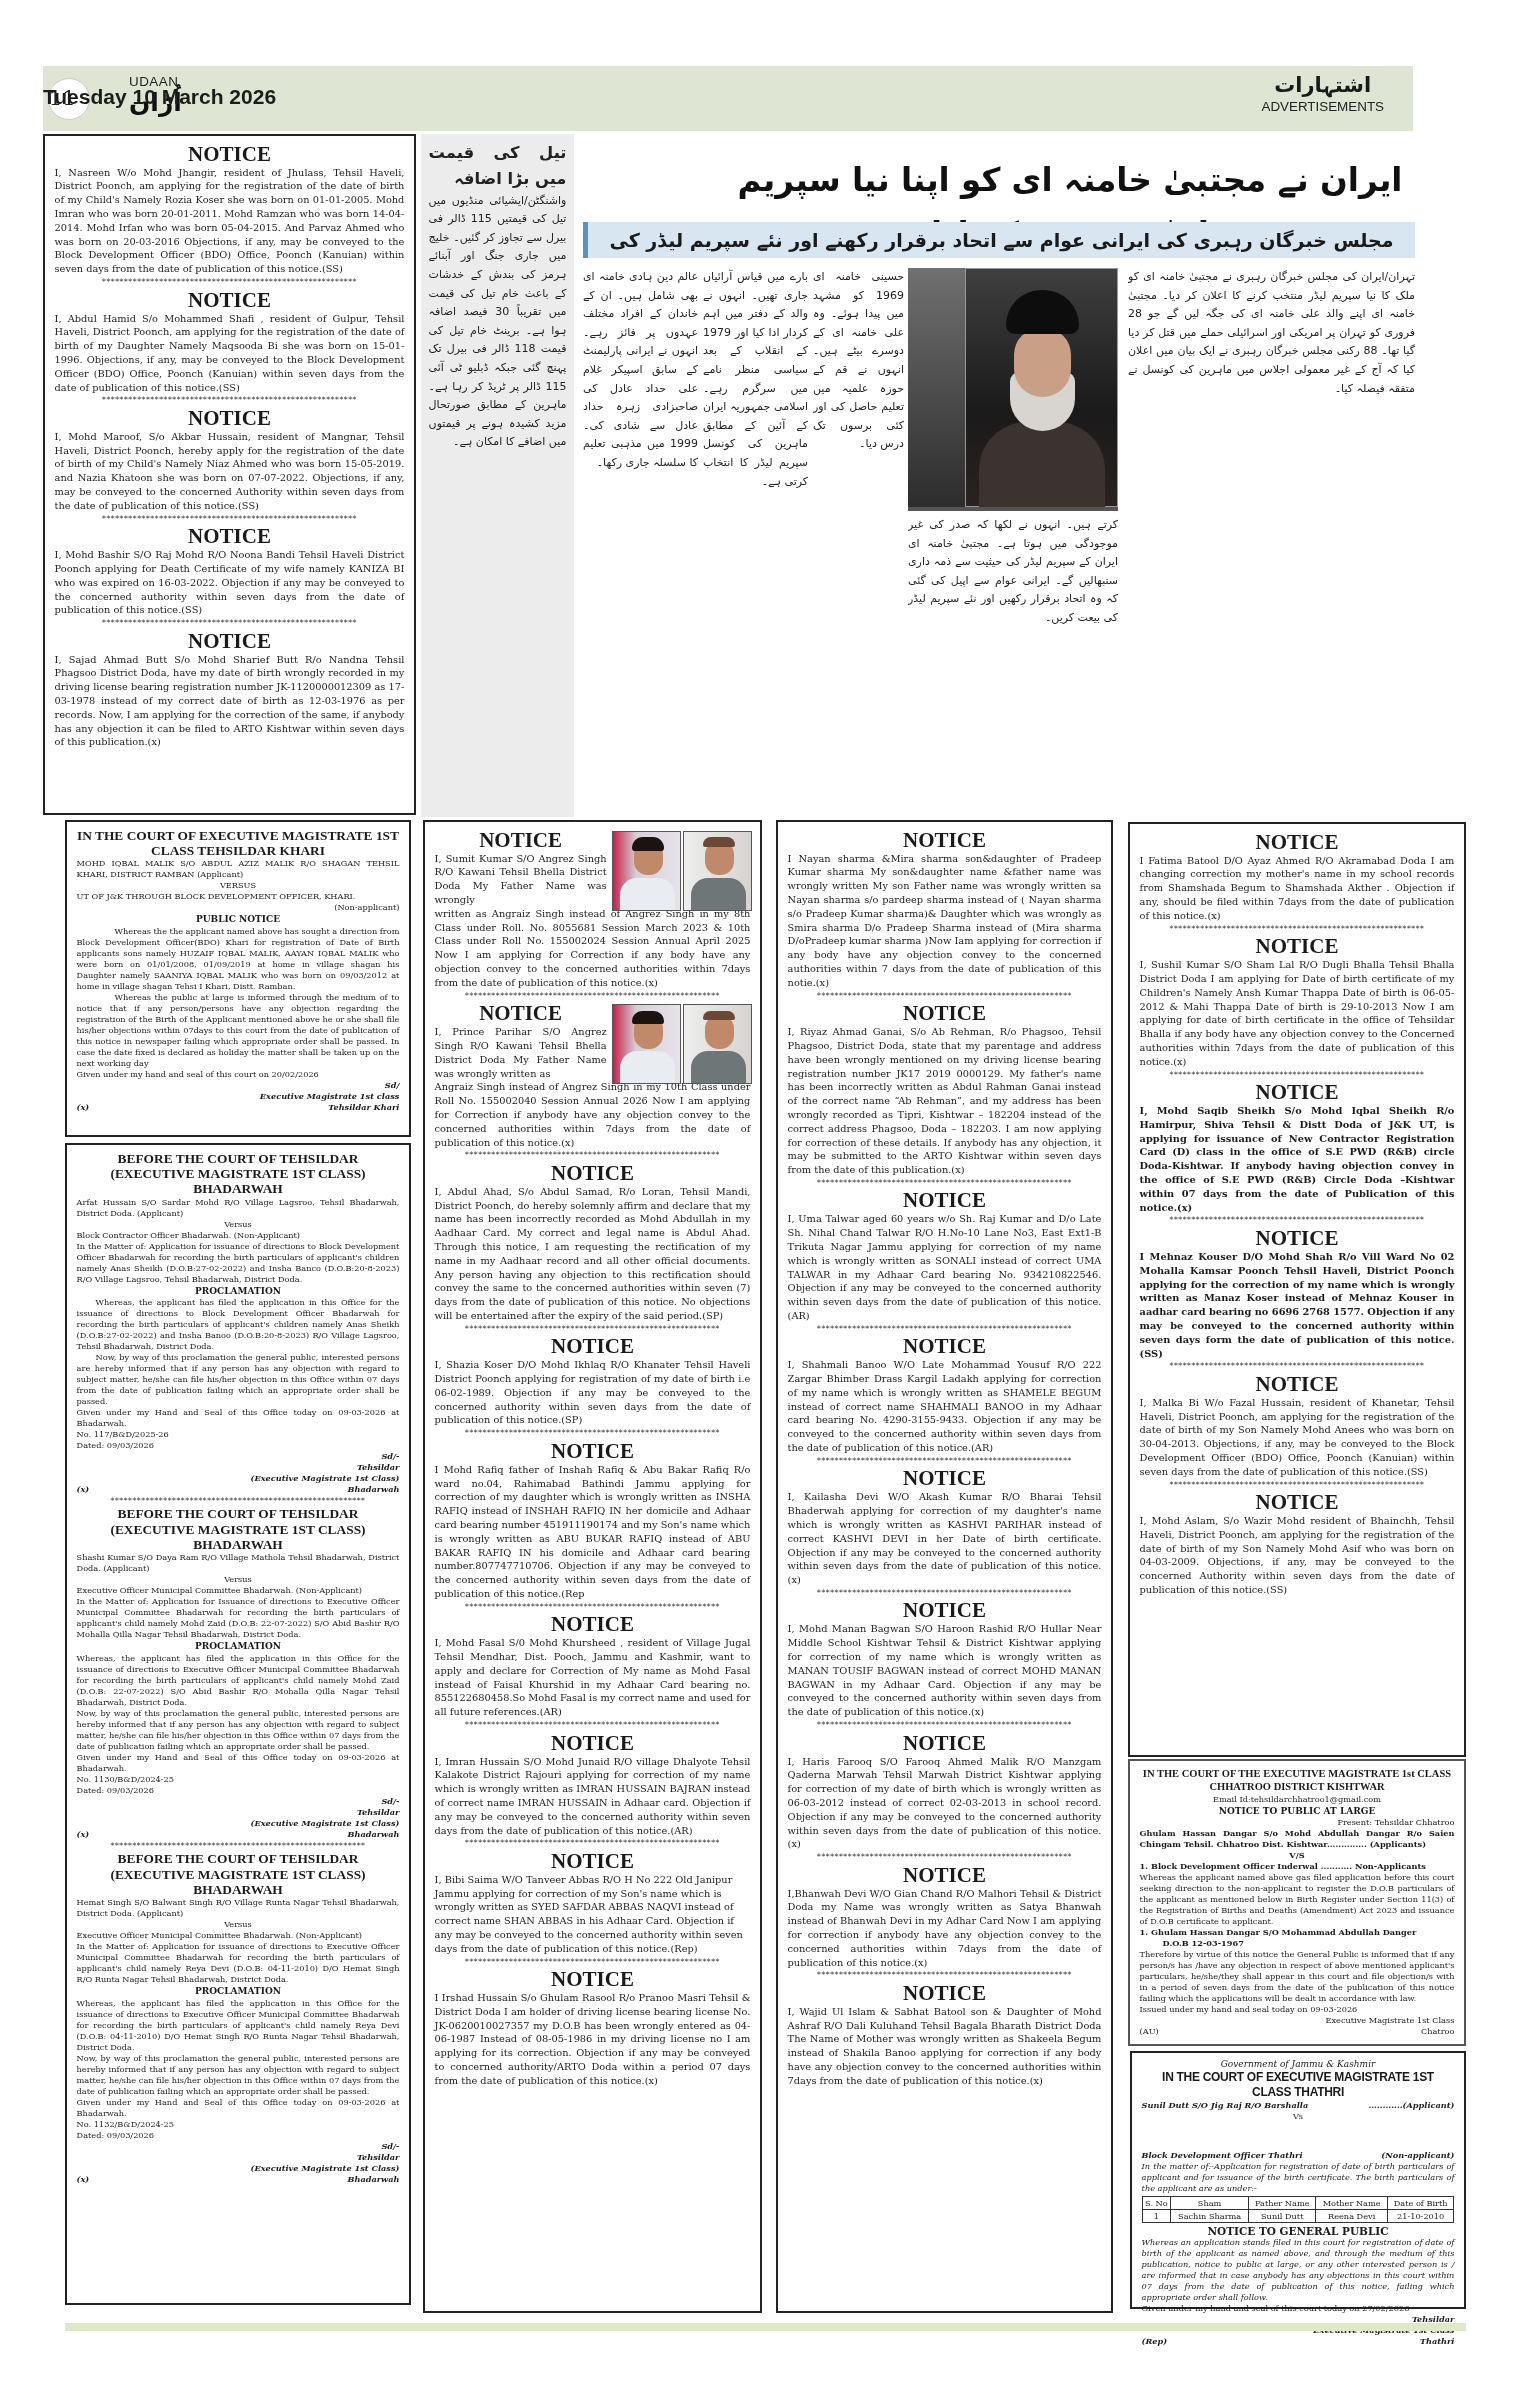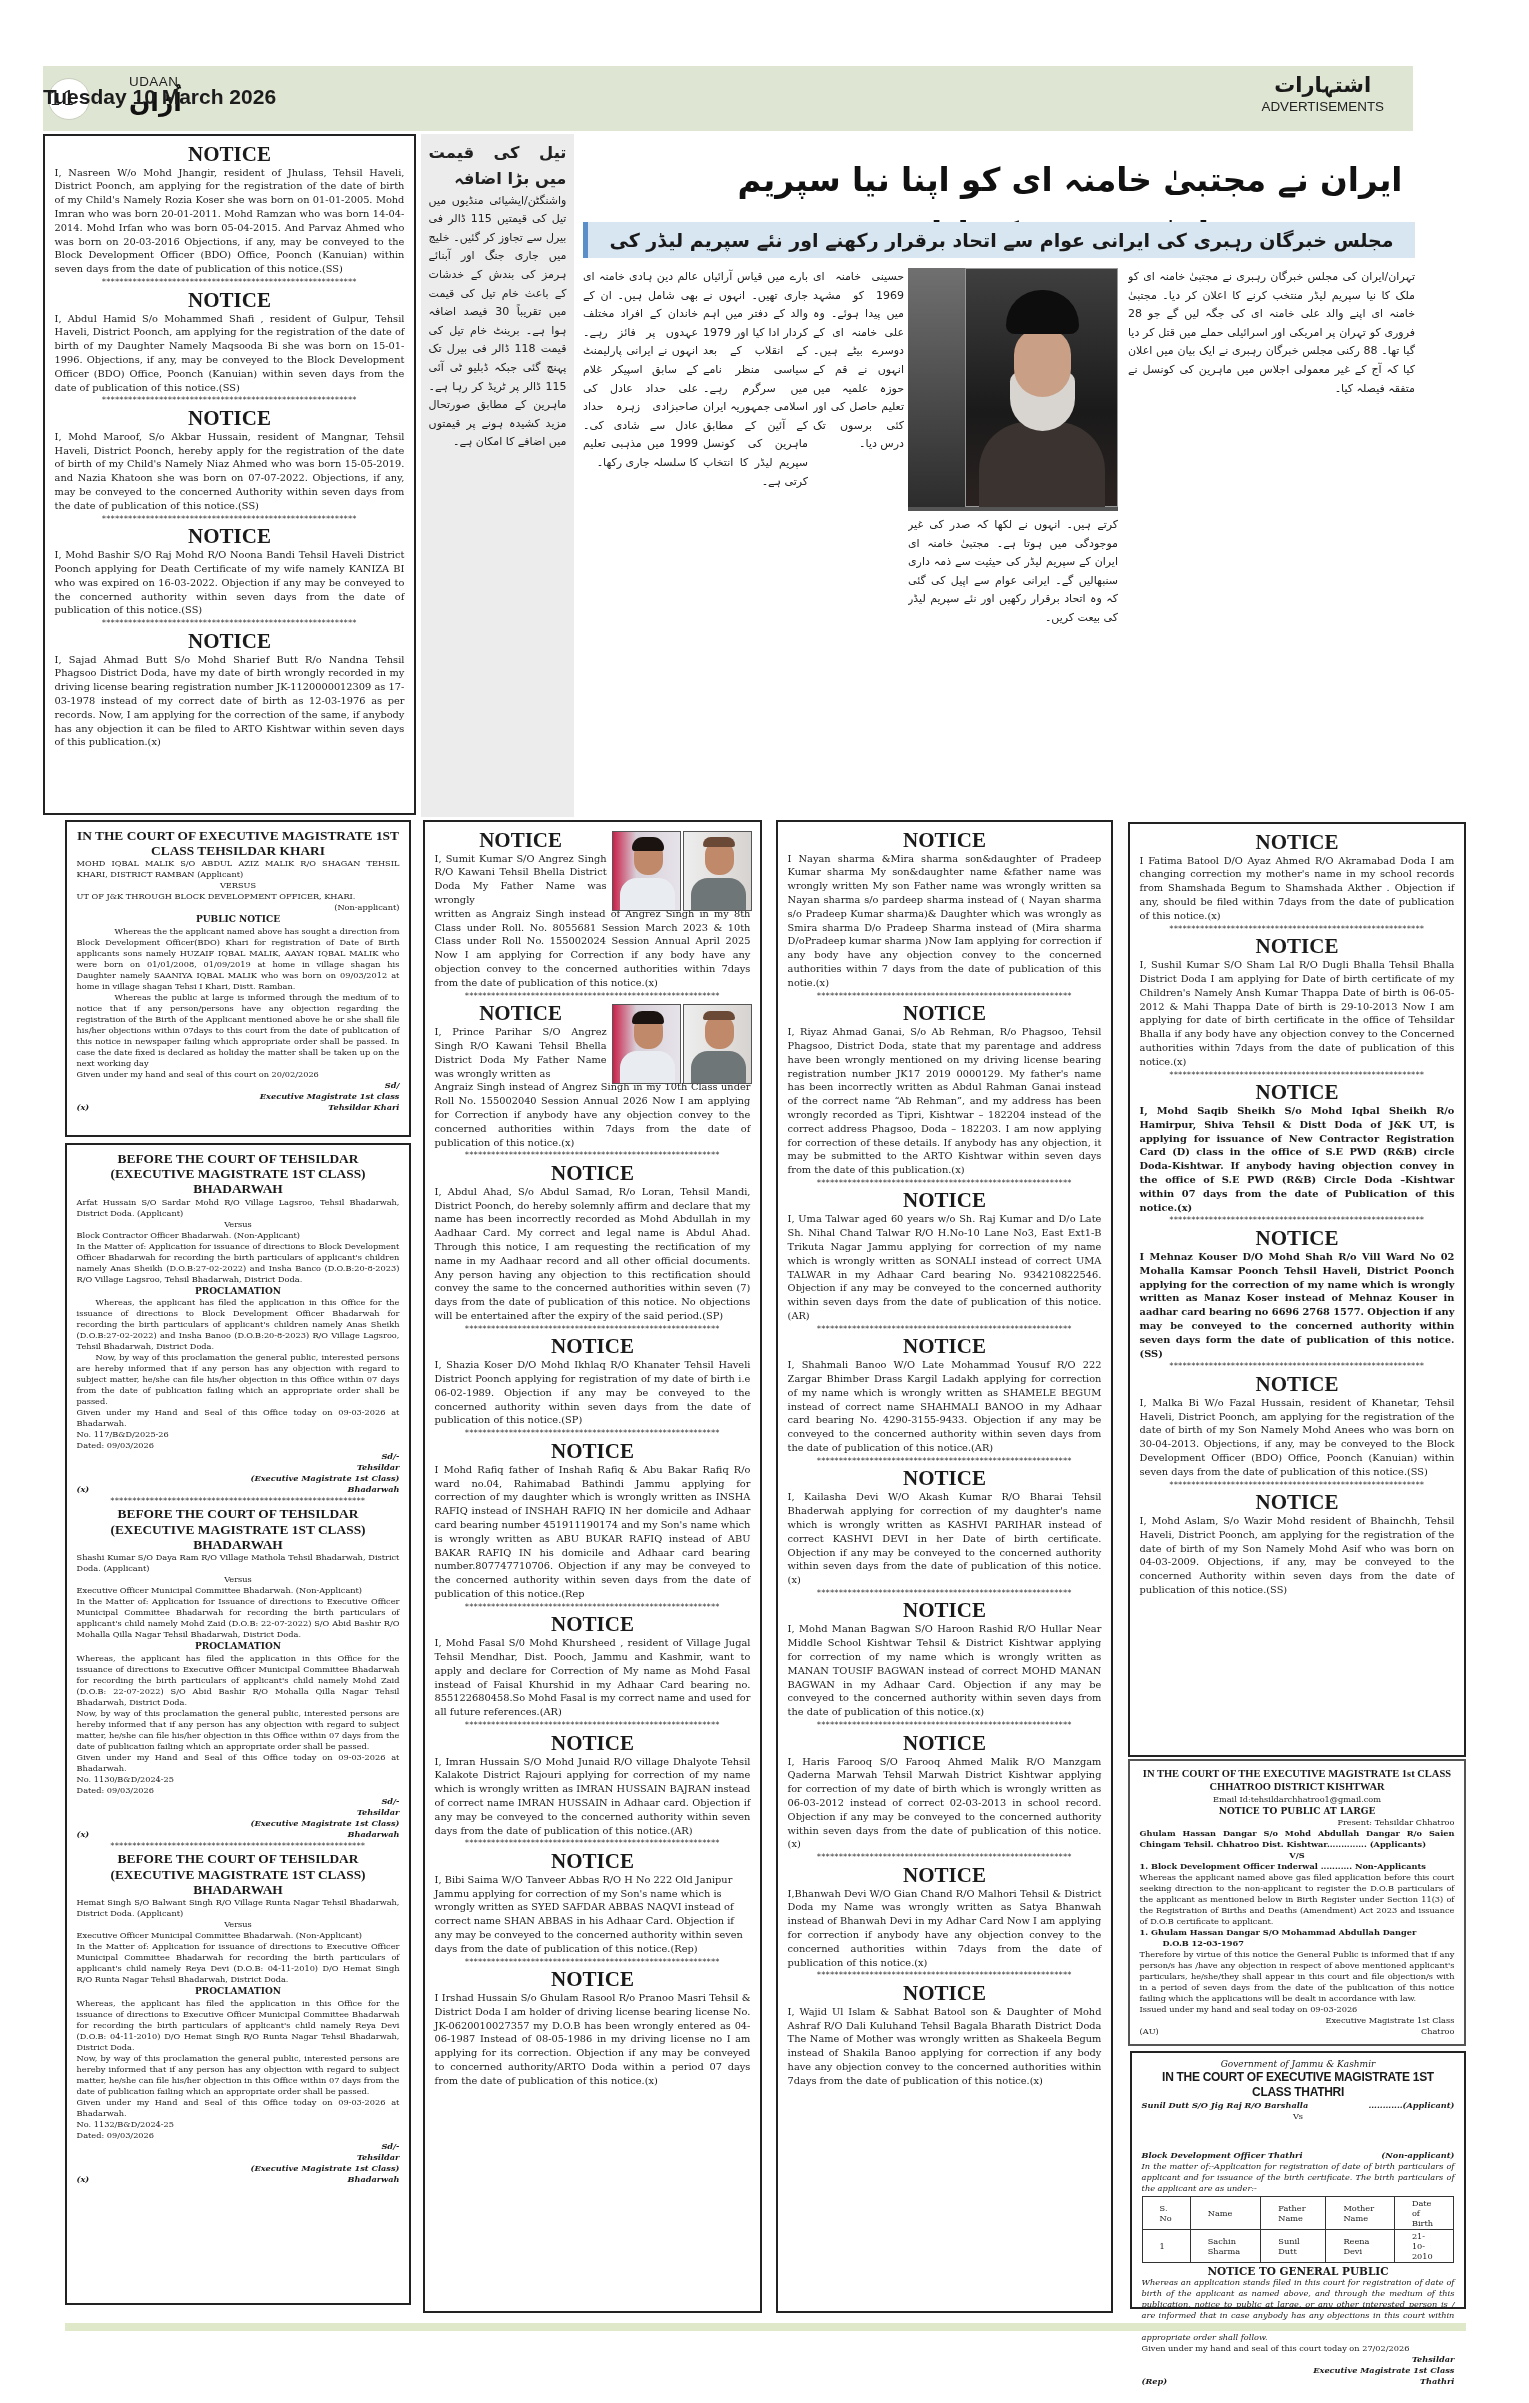--- a/index.html
+++ b/index.html
@@ -51,21 +51,21 @@
   .pp { position: absolute; width: 69px; height: 80px; border: 1px solid #555; overflow: hidden; }
   .pp.young { background: linear-gradient(90deg, #c8214a 0%, #d8d0d8 35%, #e7e3ea 100%); }
   .pp.old { background: linear-gradient(90deg, #eee 0%, #d7d3d0 100%); }
   .pp .head { position: absolute; left: 21px; top: 9.6px; width: 29px; height: 34px; border-radius: 13.4px; background: #c08a6a; }
   .pp .hair { position: absolute; left: 19px; top: 5.7px; width: 32.5px; height: 13.4px; border-radius: 13.4px 13.4px 3.8px 3.8px; background: #1b1310; }
   .pp.old .hair { background: #6a4a36; height: 9.6px; }
   .pp .torso { position: absolute; left: 7.6px; top: 46px; width: 55px; height: 38px; border-radius: 17px 17px 0 0; background: #e9edf2; }
   .pp.old .torso { background: #6f7677; }
 
   table.dob { width: 100%; border-collapse: collapse; font-size: 8.2px; margin: 1.9px 0; }
-  table.dob td, table.dob th { border: 1px solid #333; text-align: left; padding: 1px 17px; font-weight: normal; }
+  table.dob td, table.dob th { border: 1px solid #333; text-align: center; padding: 1px 0; font-weight: normal; }
 
   .footer-bar { position: absolute; top: 2323px; height: 7.6px; background: #dfe8c9; }
 </style>
 </head>
 <body>
 
 <div class="masthead">
   <div class="page-num">11</div>
   <div class="logo">
     <div class="logo-en">UDAAN</div>
@@ -393,21 +393,21 @@
   <div class="court-body center">Vs</div>
   <div class="court-body" style="display:flex; justify-content:space-between; font-weight:bold; font-style:italic;margin-top:28px;">
       <span>Block Development Officer Thathri</span>
       <span>(Non-applicant)</span>
     </div>
   <div class="court-body" style="font-style:italic">In the matter of:-Application for registration of date of birth particulars of applicant and for issuance of the birth certificate. The birth particulars of the applicant are as under:-</div>
   <table class="dob">
     <tbody>
         <tr>
       <th>S. No</th>
-      <th>Name</th>
+      <th>Sham</th>
       <th>Father Name</th>
       <th>Mother Name</th>
       <th>Date of Birth</th>
     </tr>
     <tr>
       <td>1</td>
       <td>Sachin Sharma</td>
       <td>Sunil Dutt</td>
       <td>Reena Devi</td>
       <td>21-10-2010</td>

